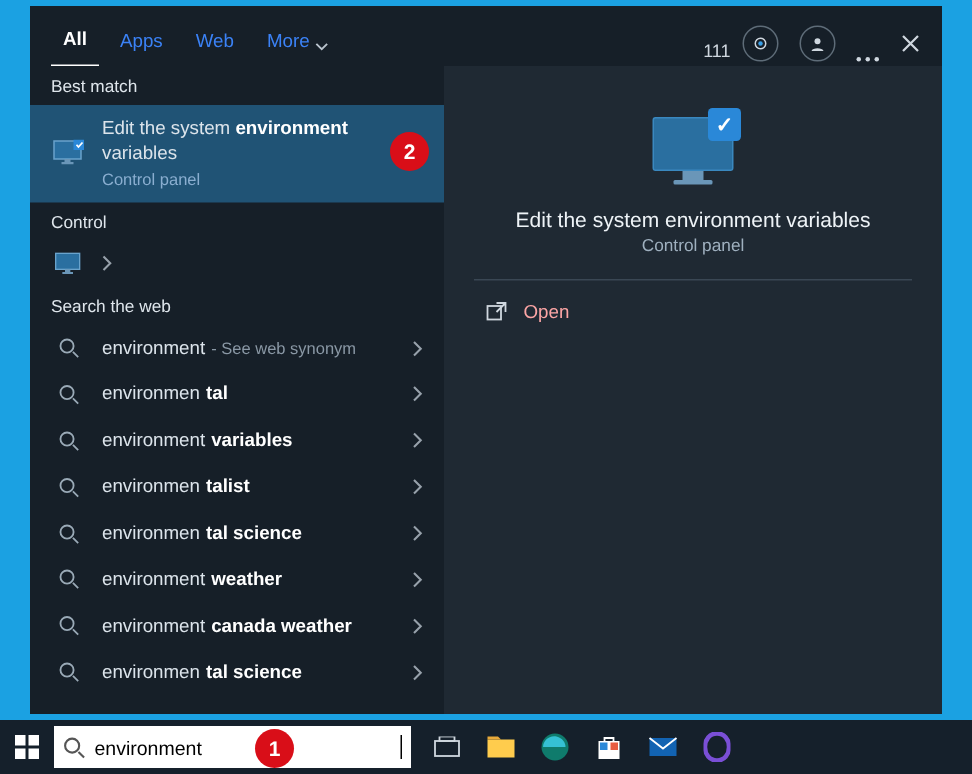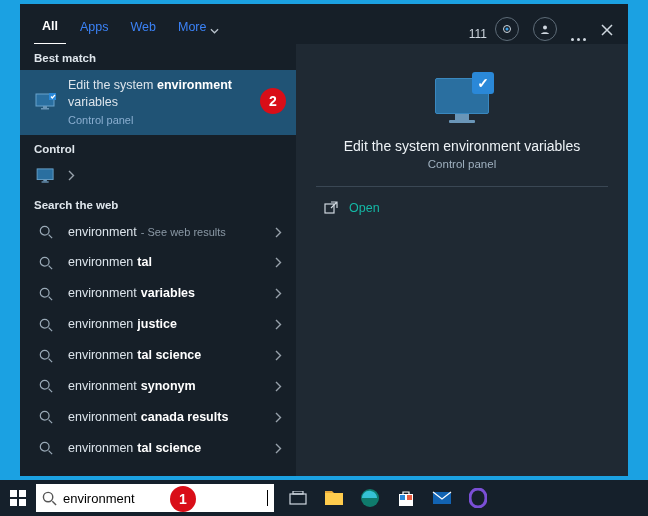--- a/index.html
+++ b/index.html
@@ -13,39 +13,39 @@
 .tab-right{margin-left:auto;display:flex;align-items:flex-end;gap:14px}
 .badge-count{font-size:12px;color:#cfd7df;margin-right:-6px}
 .circ{width:24px;height:24px;border-radius:50%;border:1.5px solid #5e6c78;display:flex;align-items:center;justify-content:center}
 .circ svg{width:12px;height:12px}
 .dots{display:flex;gap:3px}
 .dots span{width:3px;height:3px;background:#cfd7df;border-radius:50%}
 .close-x svg{width:14px;height:14px}
 .panel-body{flex:1;display:flex;overflow:hidden}
 .left{width:276px;background:#161f28;overflow-y:auto}
 .right{flex:1;background:#1f2933;display:flex;flex-direction:column;align-items:center;padding-top:28px}
-.section-label{font-size:11.5px;font-weight:700;color:#dfe6ec;padding:8px 14px 6px}
+.section-label{font-size:11.5px;font-weight:400;color:#dfe6ec;padding:8px 14px 6px}
 .result{display:flex;align-items:center;padding:7px 14px;position:relative;gap:10px}
 .result.selected{background:#205375}
 .result .ico{width:24px;display:flex;align-items:center;justify-content:center;flex-shrink:0}
 .result .txt{flex:1;font-size:12.5px;line-height:1.35;color:#dce4eb}
 .result .sub{font-size:11px;color:#8aaed0;margin-top:2px}
 .result .chev{opacity:.8}
 .result b{color:#fff;font-weight:600}
 .web .txt{display:flex;align-items:baseline;gap:4px}
 .seeweb{font-size:11px;color:#8a98a5}
 .right-icon{width:64px;height:52px;position:relative;margin-bottom:14px}
 .right-icon .monitor{width:54px;height:36px;background:#2a6fa0;border:1px solid #3a88bf;border-radius:2px;position:absolute;left:5px;top:6px}
 .right-icon .stand{width:14px;height:6px;background:#6a96b8;position:absolute;left:25px;top:42px}
 .right-icon .base{width:26px;height:3px;background:#6a96b8;position:absolute;left:19px;top:48px;border-radius:1px}
 .right-icon .check{position:absolute;right:0;top:0;width:22px;height:22px;background:#2a88d8;border-radius:3px;display:flex;align-items:center;justify-content:center;color:#fff;font-weight:700;font-size:14px}
 .right-title{font-size:14px;color:#eef3f7;text-align:center}
 .right-sub{font-size:11.5px;color:#9fb0bf;margin-top:4px;margin-bottom:16px}
 .right-divider{width:88%;height:1px;background:#3a4754;margin-bottom:8px}
-.right-action{align-self:flex-start;margin-left:28px;display:flex;align-items:center;gap:10px;padding:6px 0;font-size:12.5px;color:#14b8a6}
+.right-action{align-self:flex-start;margin-left:28px;display:flex;align-items:center;gap:10px;padding:6px 0;font-size:12.5px;color:#fca5a5}
 .callout{position:absolute;width:26px;height:26px;background:#d90e18;border-radius:50%;color:#fff;font-weight:700;display:flex;align-items:center;justify-content:center;font-size:14px}
 .callout.c1{left:170px;top:486px}
 .callout.c2{left:260px;top:88px}
 .taskbar{position:absolute;left:0;bottom:0;width:648px;height:36px;background:#15202b;display:flex;align-items:center}
 .start{width:36px;height:36px;display:flex;align-items:center;justify-content:center}
 .searchbox{width:238px;height:28px;background:#fff;display:flex;align-items:center;padding:0 6px;gap:6px}
 .searchbox input{border:none;outline:none;font-size:13px;flex:1;background:transparent}
 .cursor{width:1px;height:16px;background:#000;animation:blink 1s steps(1) infinite}
 @keyframes blink{50%{opacity:0}}
 .tb-icons{display:flex;align-items:center;gap:8px;margin-left:10px}
@@ -128,21 +128,21 @@
       <div id="web-list">
           <div class="result web">
             <div class="ico">
               <svg width="14" height="14" viewBox="0 0 16 16">
                 <circle cx="6.5" cy="6.5" r="5" fill="none" stroke="#9aaab7" stroke-width="1.4"></circle>
                 <path d="M11 11l4 4" stroke="#9aaab7" stroke-width="1.4"></path>
               </svg>
             </div>
             <div class="txt">
               <span>environment</span>
-              <span class="seeweb"> - See web results</span>
+              <span class="seeweb"> - See web synonym</span>
             </div>
             <svg class="chev" width="7" height="11" viewBox="0 0 7 11">
               <path d="M1 1l4.5 4.5L1 10" stroke="#b8c2cc" stroke-width="1.4" fill="none"></path>
             </svg>
           </div>
           <div class="result web">
             <div class="ico">
               <svg width="14" height="14" viewBox="0 0 16 16">
                 <circle cx="6.5" cy="6.5" r="5" fill="none" stroke="#9aaab7" stroke-width="1.4"></circle>
                 <path d="M11 11l4 4" stroke="#9aaab7" stroke-width="1.4"></path>
@@ -165,21 +165,21 @@
               <path d="M1 1l4.5 4.5L1 10" stroke="#b8c2cc" stroke-width="1.4" fill="none"></path>
             </svg>
           </div>
           <div class="result web">
             <div class="ico">
               <svg width="14" height="14" viewBox="0 0 16 16">
                 <circle cx="6.5" cy="6.5" r="5" fill="none" stroke="#9aaab7" stroke-width="1.4"></circle>
                 <path d="M11 11l4 4" stroke="#9aaab7" stroke-width="1.4"></path>
               </svg>
             </div>
-            <div class="txt">environmen<b>justice</b></div>
+            <div class="txt">environmen<b>talist</b></div>
             <svg class="chev" width="7" height="11" viewBox="0 0 7 11">
               <path d="M1 1l4.5 4.5L1 10" stroke="#b8c2cc" stroke-width="1.4" fill="none"></path>
             </svg>
           </div>
           <div class="result web">
             <div class="ico">
               <svg width="14" height="14" viewBox="0 0 16 16">
                 <circle cx="6.5" cy="6.5" r="5" fill="none" stroke="#9aaab7" stroke-width="1.4"></circle>
                 <path d="M11 11l4 4" stroke="#9aaab7" stroke-width="1.4"></path>
               </svg>
@@ -189,33 +189,33 @@
               <path d="M1 1l4.5 4.5L1 10" stroke="#b8c2cc" stroke-width="1.4" fill="none"></path>
             </svg>
           </div>
           <div class="result web">
             <div class="ico">
               <svg width="14" height="14" viewBox="0 0 16 16">
                 <circle cx="6.5" cy="6.5" r="5" fill="none" stroke="#9aaab7" stroke-width="1.4"></circle>
                 <path d="M11 11l4 4" stroke="#9aaab7" stroke-width="1.4"></path>
               </svg>
             </div>
-            <div class="txt">environment <b>synonym</b></div>
-            <svg class="chev" width="7" height="11" viewBox="0 0 7 11">
-              <path d="M1 1l4.5 4.5L1 10" stroke="#b8c2cc" stroke-width="1.4" fill="none"></path>
-            </svg>
-          </div>
-          <div class="result web">
-            <div class="ico">
-              <svg width="14" height="14" viewBox="0 0 16 16">
-                <circle cx="6.5" cy="6.5" r="5" fill="none" stroke="#9aaab7" stroke-width="1.4"></circle>
-                <path d="M11 11l4 4" stroke="#9aaab7" stroke-width="1.4"></path>
-              </svg>
-            </div>
-            <div class="txt">environment <b>canada results</b></div>
+            <div class="txt">environment <b>weather</b></div>
+            <svg class="chev" width="7" height="11" viewBox="0 0 7 11">
+              <path d="M1 1l4.5 4.5L1 10" stroke="#b8c2cc" stroke-width="1.4" fill="none"></path>
+            </svg>
+          </div>
+          <div class="result web">
+            <div class="ico">
+              <svg width="14" height="14" viewBox="0 0 16 16">
+                <circle cx="6.5" cy="6.5" r="5" fill="none" stroke="#9aaab7" stroke-width="1.4"></circle>
+                <path d="M11 11l4 4" stroke="#9aaab7" stroke-width="1.4"></path>
+              </svg>
+            </div>
+            <div class="txt">environment <b>canada weather</b></div>
             <svg class="chev" width="7" height="11" viewBox="0 0 7 11">
               <path d="M1 1l4.5 4.5L1 10" stroke="#b8c2cc" stroke-width="1.4" fill="none"></path>
             </svg>
           </div>
           <div class="result web">
             <div class="ico">
               <svg width="14" height="14" viewBox="0 0 16 16">
                 <circle cx="6.5" cy="6.5" r="5" fill="none" stroke="#9aaab7" stroke-width="1.4"></circle>
                 <path d="M11 11l4 4" stroke="#9aaab7" stroke-width="1.4"></path>
               </svg>

